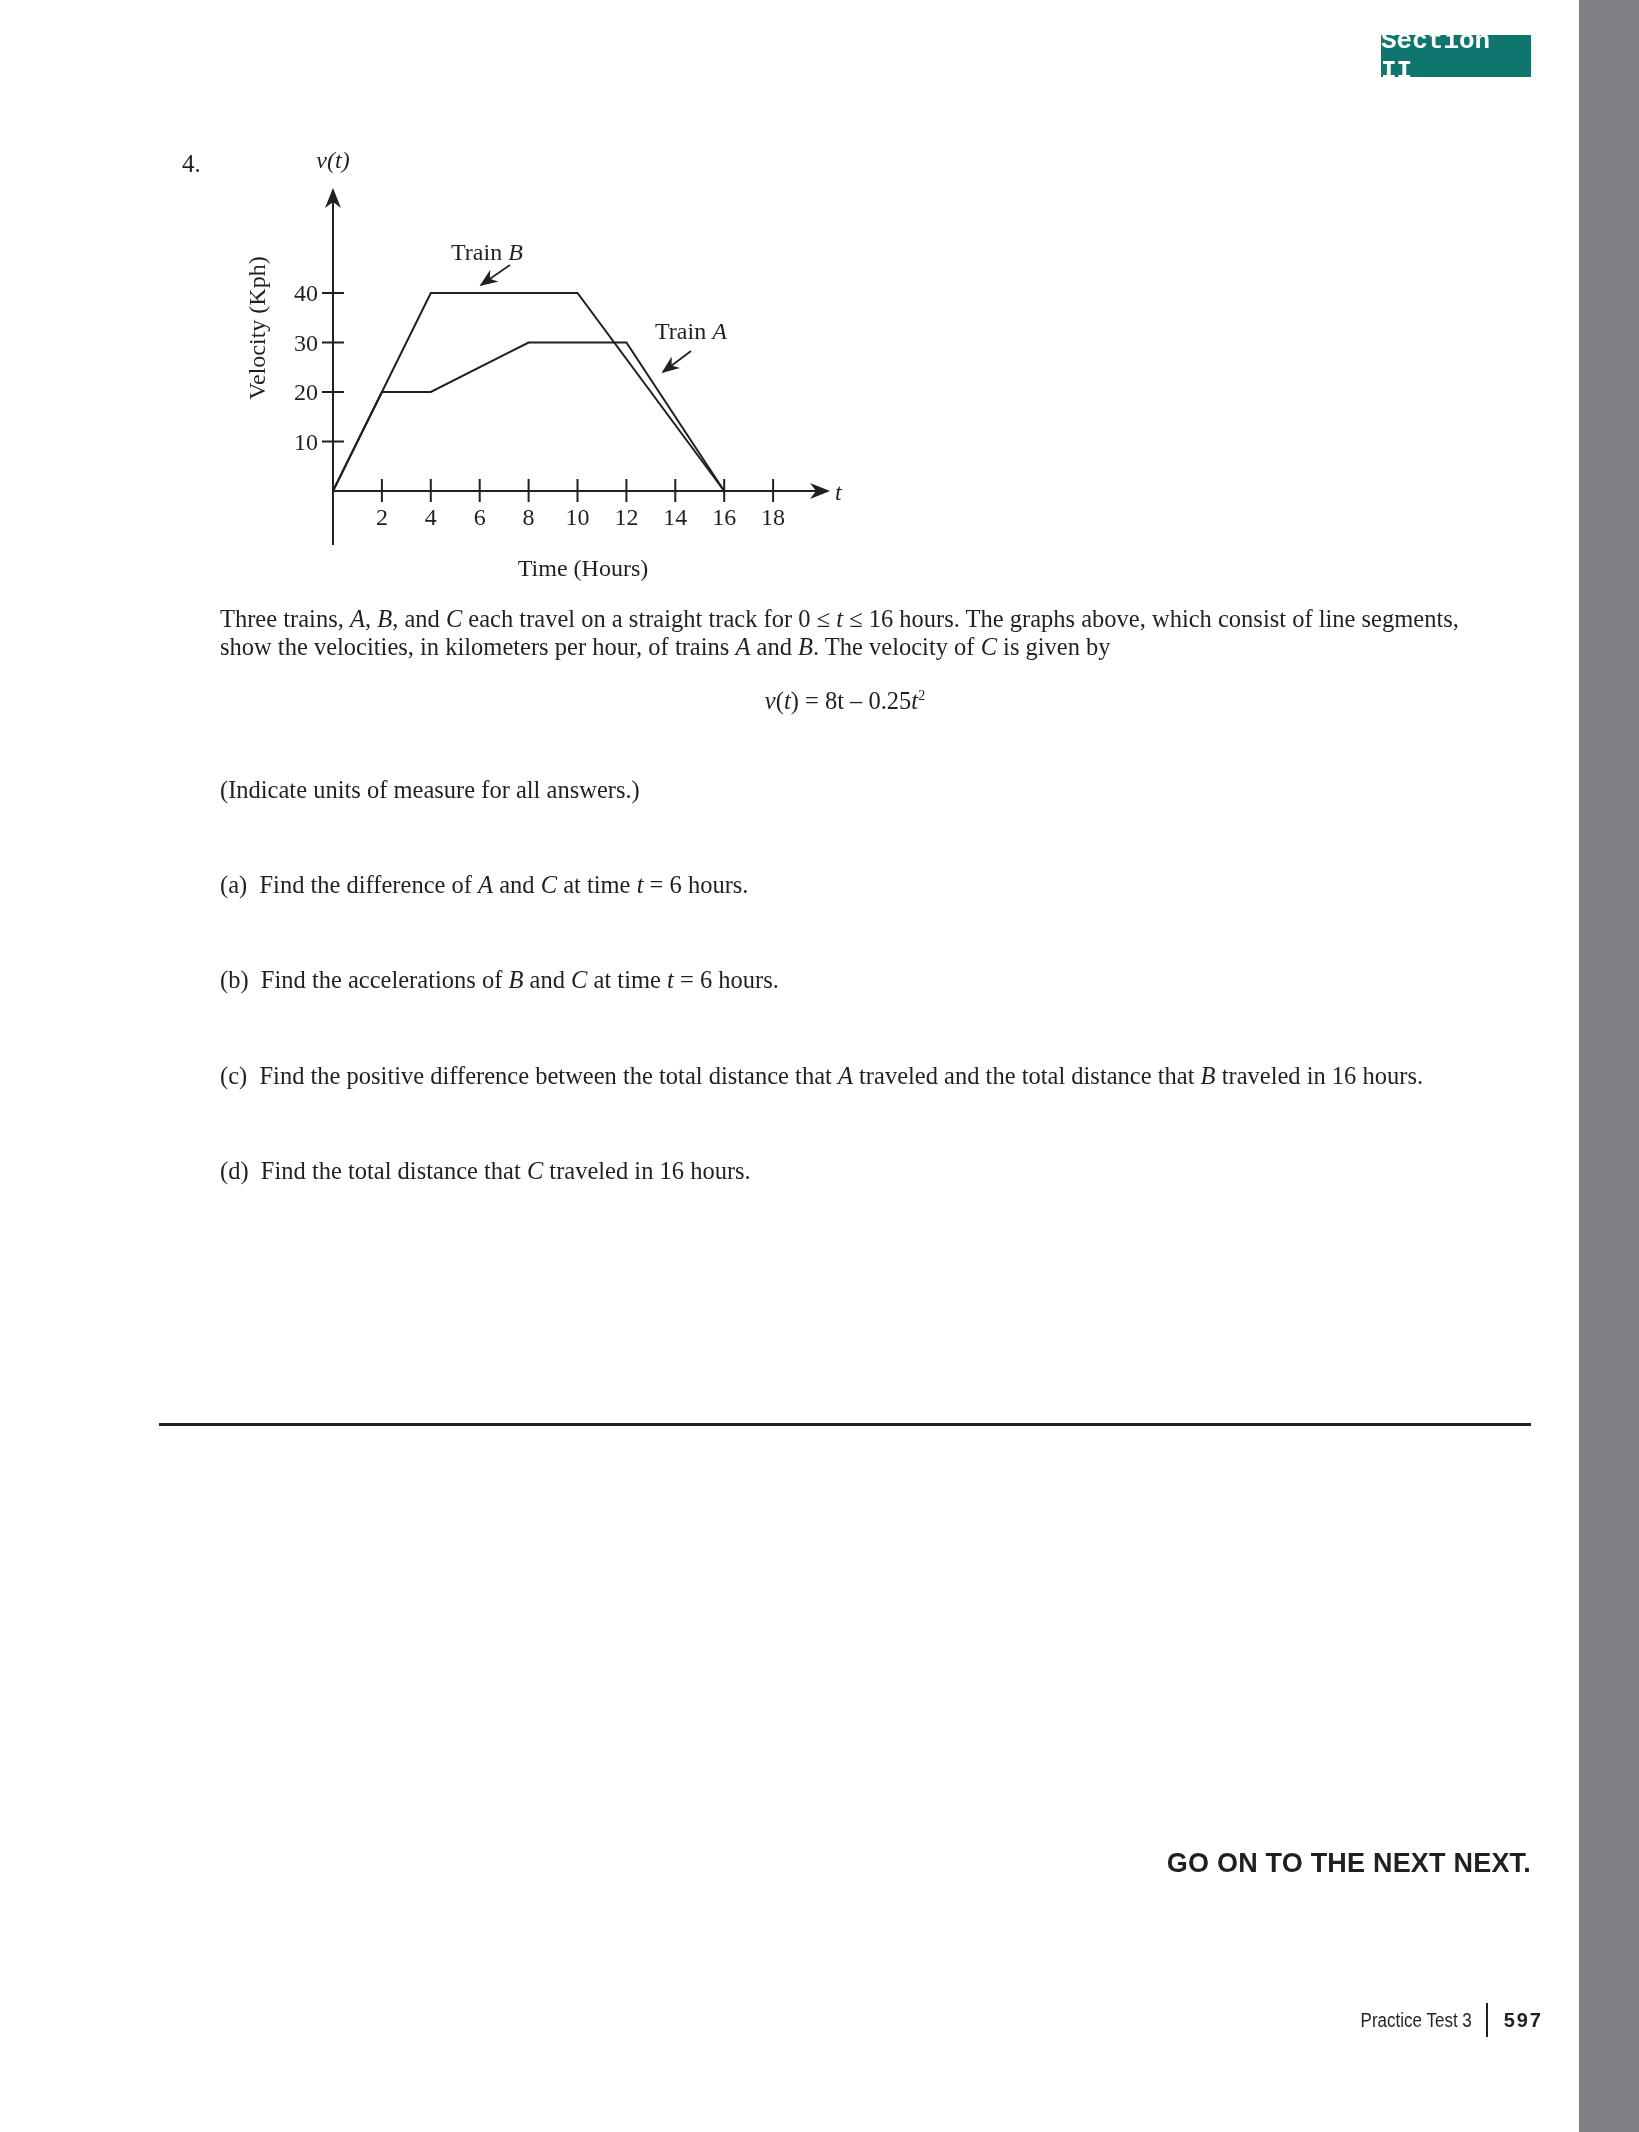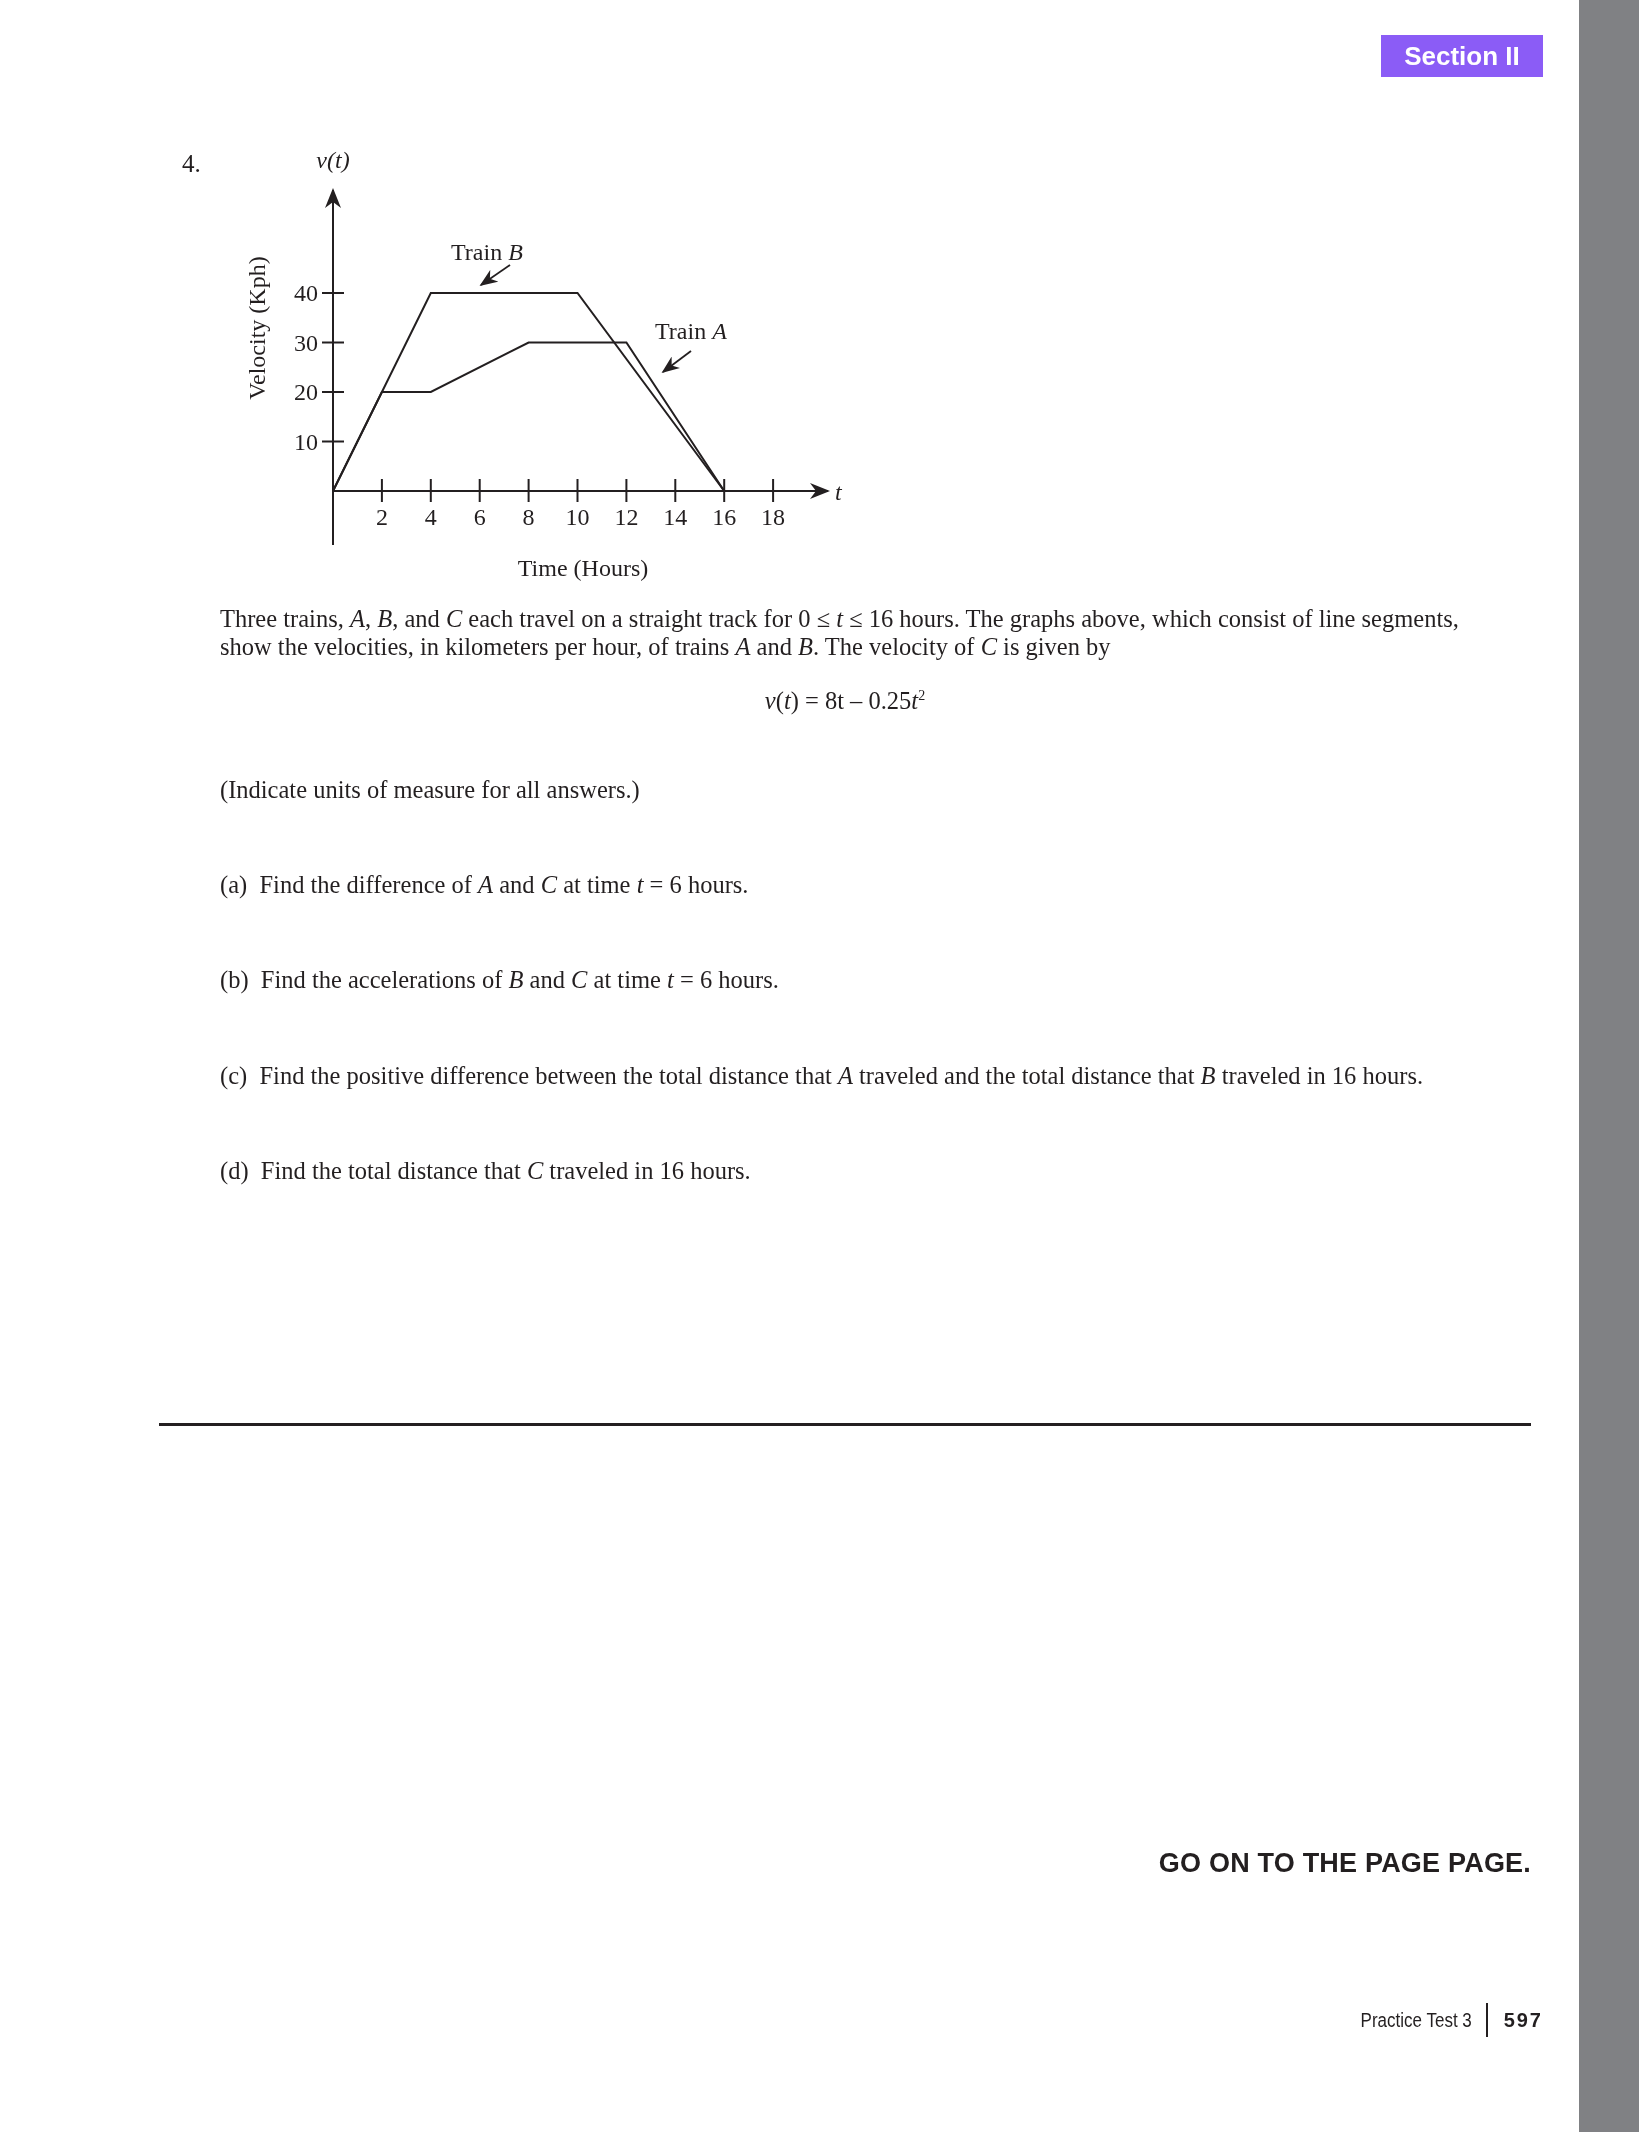--- a/index.html
+++ b/index.html
@@ -6,23 +6,23 @@
   body {
     width: 1639px; height: 2132px; position: relative; overflow: hidden;
     background: #ffffff; color: #231f20;
     font-family: "Liberation Serif", "DejaVu Serif", serif;
   }
   .side-band {
     position: absolute; left: 1579px; top: 0; width: 60px; height: 2132px;
     background: #808184;
   }
   .section-badge {
-    position: absolute; left: 1381px; top: 35px; width: 162px; height: 42px;
-    background: #8b5cf6; color: #ffffff;
-    font-family: Liberation Sans, sans-serif; font-weight: bold; font-size: 26px;
+    position: absolute; left: 1381px; top: 35px; width: 150px; height: 42px;
+    background: #0f766e; color: #ffffff;
+    font-family: Liberation Mono, monospace; font-weight: bold; font-size: 26px;
     display: flex; align-items: center; justify-content: center;
   }
   .q-number {
     position: absolute; left: 182px; top: 150px; font-size: 25px;
   }
   .chart { position: absolute; left: 0; top: 0; margin-left: 23px; }
   .chart svg { display: block; }
   .text { position: absolute; font-size: 24.5px; line-height: 28px; }
   .intro { left: 220px; top: 605px; width: 1260px; }
   .formula { left: 0; top: 682px; width: 1690px; text-align: center; font-size: 24.5px; }
@@ -131,19 +131,19 @@
 <div class="text part part-c">
   <span>(c)</span>&nbsp; <span>Find the positive difference between the total distance that </span><i>A</i><span> traveled and the total distance that </span><i>B</i><span> traveled in 16 hours.</span>
 </div>
 
 <div class="text part part-d">
   <span>(d)</span>&nbsp; <span>Find the total distance that </span><i>C</i><span> traveled in 16 hours.</span>
 </div>
 
 <div class="divider"></div>
 
-<div class="go-next">GO ON TO THE PAGE PAGE.</div>
+<div class="go-next">GO ON TO THE NEXT NEXT.</div>
 
 <div class="footer">
   <span class="label">Practice Test 3</span>
   <span class="sep"></span>
   <span class="page">597</span>
 </div>
 
 </body></html>

